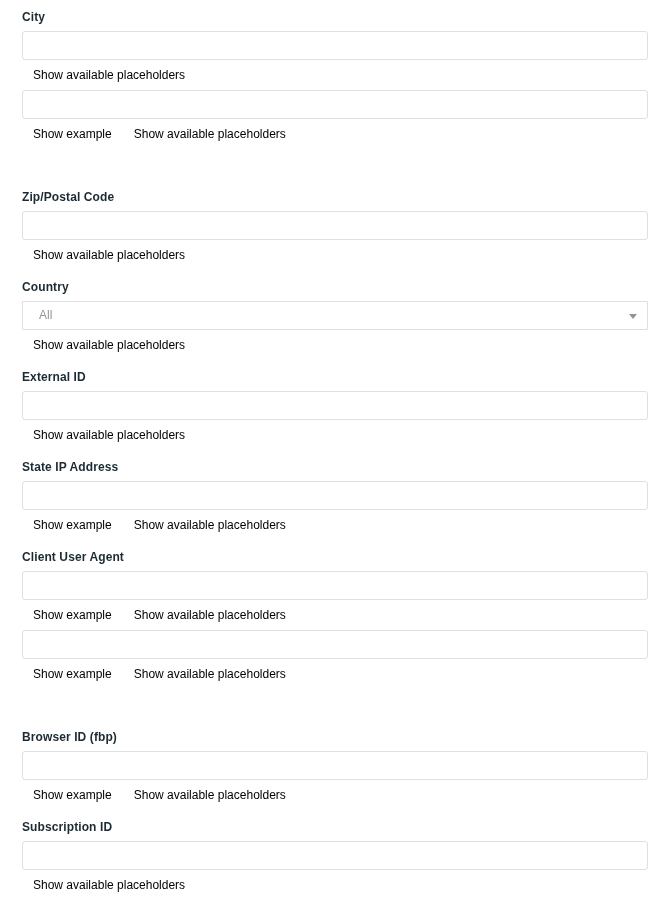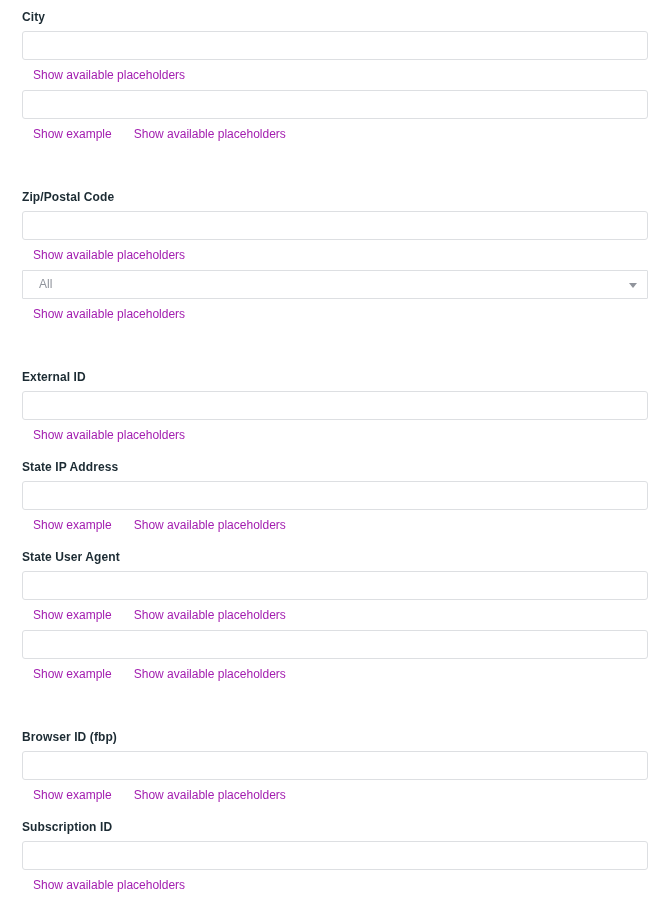--- a/index.html
+++ b/index.html
@@ -98,21 +98,21 @@
     margin-top: 8px;
     padding-left: 11px;
     font-size: 0;
     white-space: nowrap;
   }
   .form-link {
     display: inline-block;
     font-family: "Liberation Sans", sans-serif;
     font-size: 12px;
     line-height: 14px;
-    color: #a21caf;
+    color: #000000;
     text-decoration: none;
     cursor: pointer;
   }
   .link-gap { display: inline-block; width: 22px; height: 1px; }
 </style>
 </head>
 <body>
 
 <div id="form-root">
     <div class="field-block">
@@ -123,38 +123,39 @@
     <div class="field-block">
       <input type="text" class="field-input" placeholder="" style="">
       <div class="links-row"><a class="form-link">Show example</a><span class="link-gap"></span><a class="form-link">Show available placeholders</a></div>
     </div>
     <div class="field-block">
       <label class="field-label">Zip/Postal Code</label>
       <input type="text" class="field-input" placeholder="" style="">
       <div class="links-row"><a class="form-link">Show available placeholders</a></div>
     </div>
     <div class="field-block">
+      <label class="field-label">Country</label>
       <div class="select-wrap">
         <select class="field-select"><option>All</option></select>
         <span class="select-caret"></span>
       </div>
       <div class="links-row"><a class="form-link">Show available placeholders</a></div>
     </div>
     <div class="field-block">
       <label class="field-label">External ID</label>
       <input type="text" class="field-input" placeholder="" style="">
       <div class="links-row"><a class="form-link">Show available placeholders</a></div>
     </div>
     <div class="field-block">
       <label class="field-label">State IP Address</label>
       <input type="text" class="field-input" placeholder="" style="">
       <div class="links-row"><a class="form-link">Show example</a><span class="link-gap"></span><a class="form-link">Show available placeholders</a></div>
     </div>
     <div class="field-block">
-      <label class="field-label">State User Agent</label>
+      <label class="field-label">Client User Agent</label>
       <input type="text" class="field-input" placeholder="" style="">
       <div class="links-row"><a class="form-link">Show example</a><span class="link-gap"></span><a class="form-link">Show available placeholders</a></div>
     </div>
     <div class="field-block">
       <input type="text" class="field-input" placeholder="" style="">
       <div class="links-row"><a class="form-link">Show example</a><span class="link-gap"></span><a class="form-link">Show available placeholders</a></div>
     </div>
     <div class="field-block">
       <label class="field-label">Browser ID (fbp)</label>
       <input type="text" class="field-input" placeholder="" style="">

